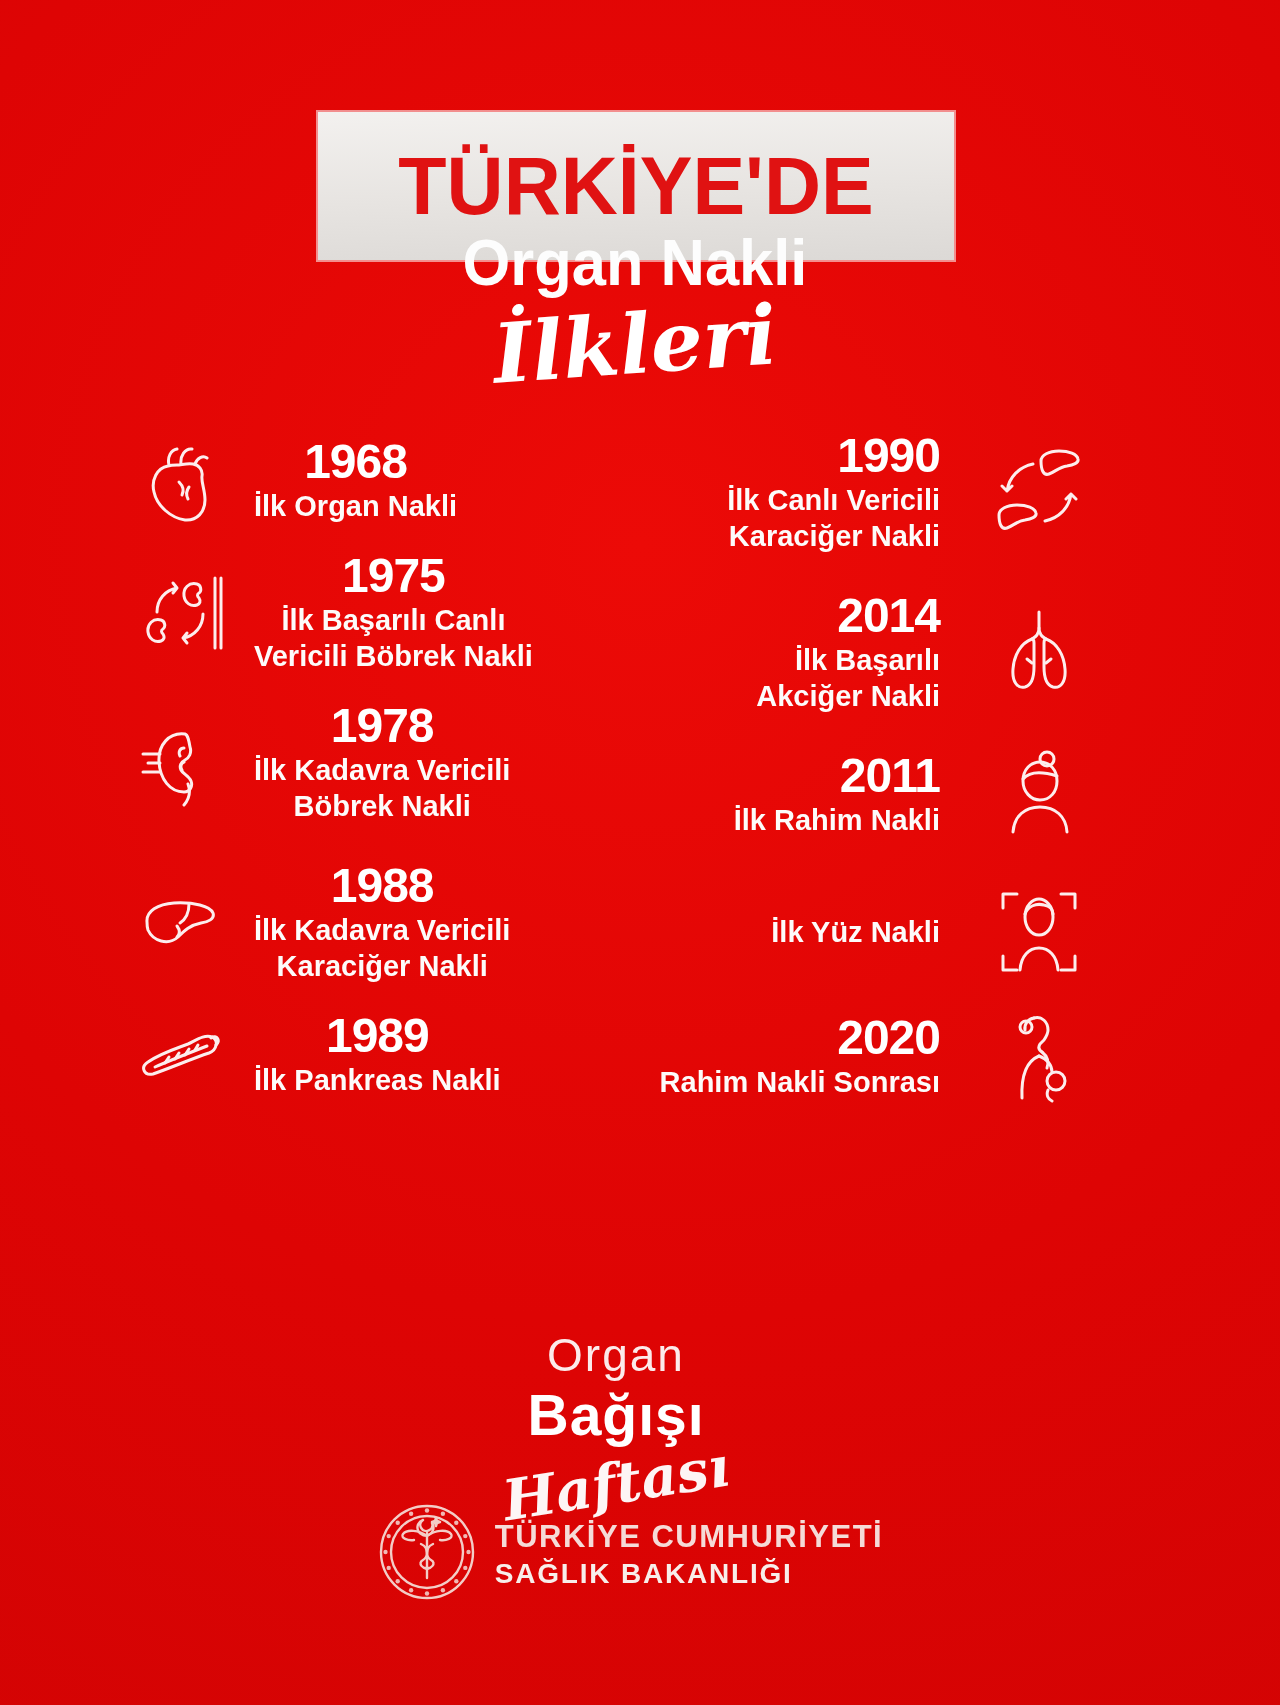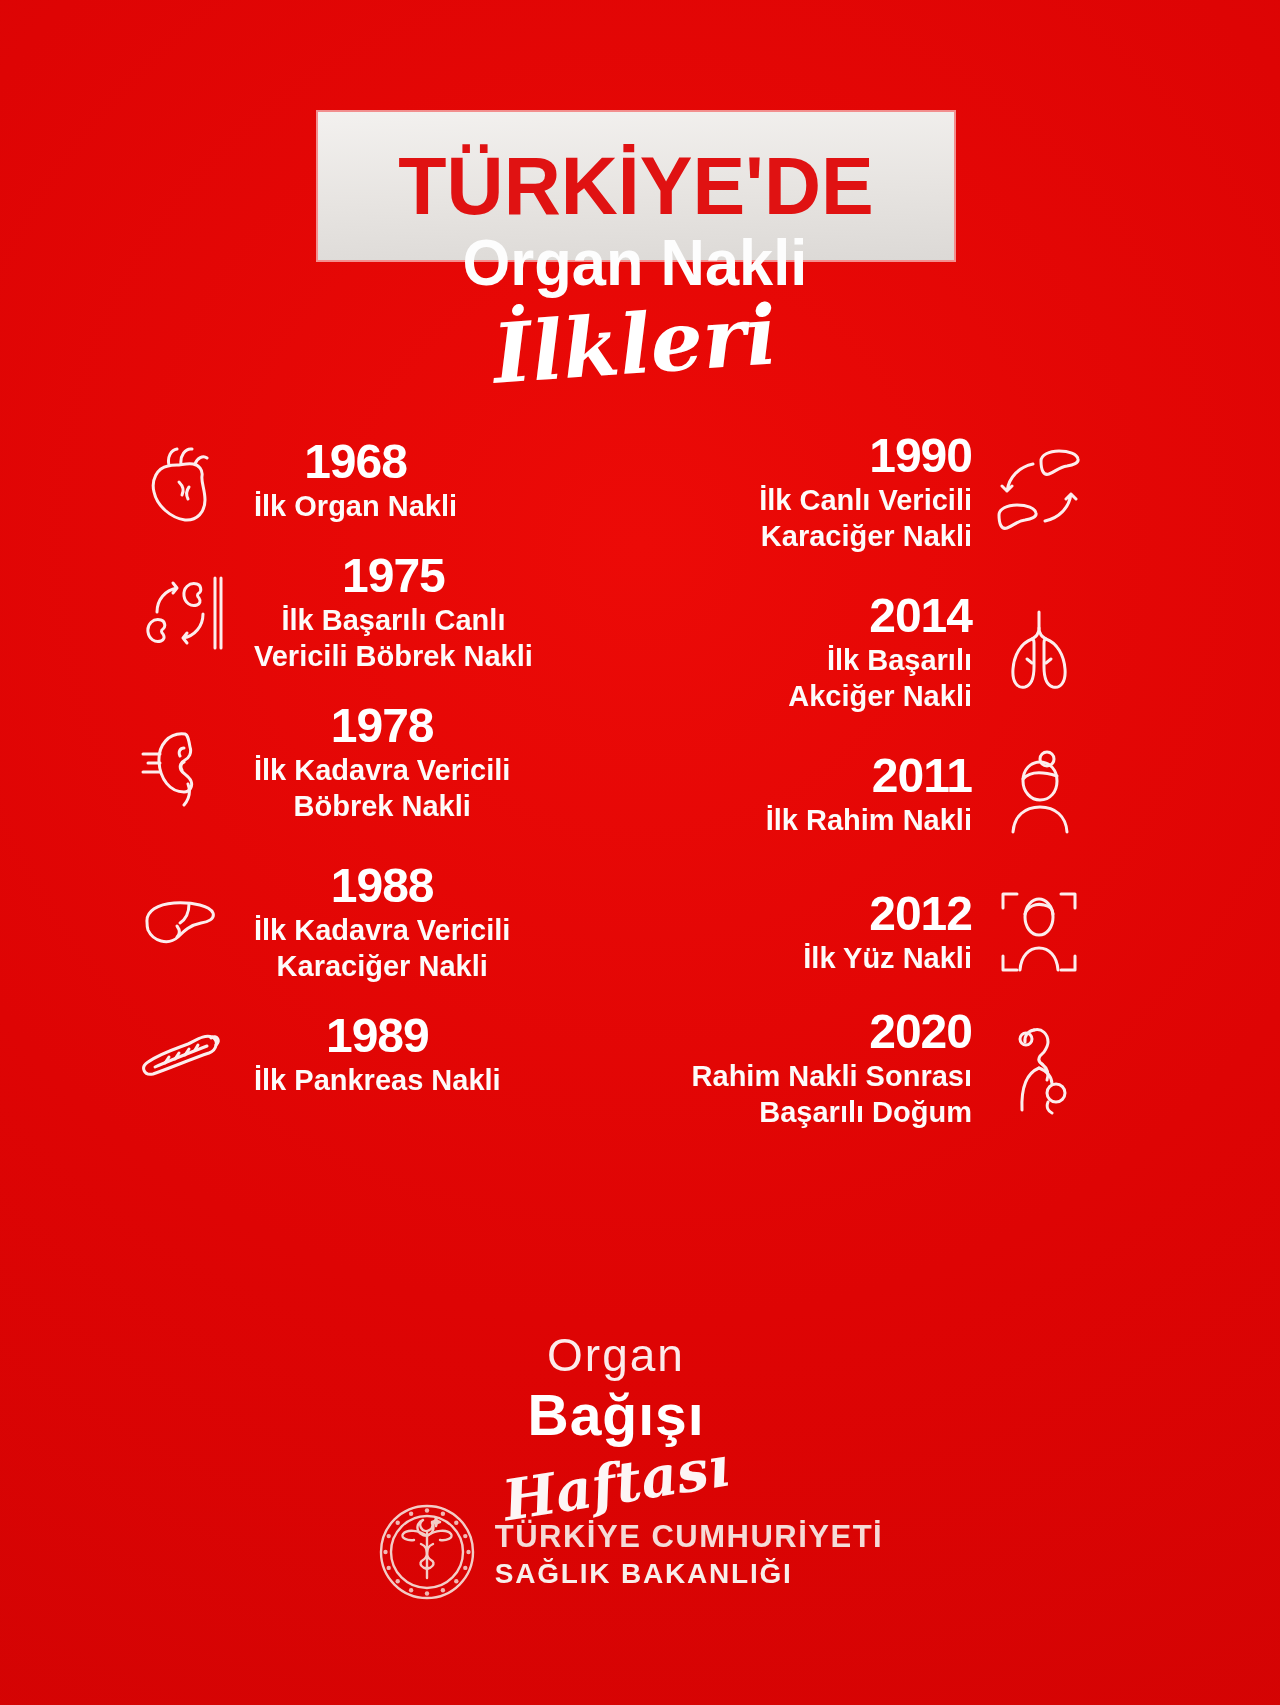--- a/index.html
+++ b/index.html
@@ -32,21 +32,21 @@
     font-size:82px; font-weight:bold; color:#fff;
     transform:rotate(-4deg);
   }
   
   .row{position:absolute; display:flex; align-items:center;}
   .row .txt{display:flex; flex-direction:column;}
   .year{font-size:48px; font-weight:bold; line-height:52px; letter-spacing:-1px;}
   .desc{font-size:29px; font-weight:bold; line-height:36px; letter-spacing:0px; color:#fdfbfa;}
   .row.left{left:130px; width:500px; gap:22px;}
   .row.left .txt{text-align:center;}
-  .row.right{left:598px; width:492px; gap:16px;}
+  .row.right{left:598px; width:492px; gap:48px;}
   .row.right .txt{flex:1; text-align:right;}
   .icon{flex:0 0 auto; width:102px; display:flex; align-items:center; justify-content:center;}
   .icon svg{stroke:#ffffff; fill:none; stroke-width:3; stroke-linecap:round; stroke-linejoin:round; opacity:.93;}
   
   .r-l0{top:430px;} .r-l1{top:550px;} .r-l2{top:700px;} .r-l3{top:852px;margin-top:8px;} .r-l4{top:1004px;}
   .r-r0{top:430px;} .r-r1{top:590px;} .r-r2{top:744px;} .r-r3{top:882px;} .r-r4{top:1006px;}
   
   .campaign{position:absolute; left:0; right:48px; top:1328px; text-align:center;}
   .campaign .w1{font-size:46px; font-weight:400; letter-spacing:2px; color:#ffffff; opacity:.92;}
   .campaign .w2{font-size:57px; font-weight:bold; letter-spacing:1px; margin-top:0px;}
@@ -199,39 +199,37 @@
         <circle cx="58" cy="15" r="7"></circle>
         <path d="M34 37 C34 25 42 18 51 18 C61 18 68 26 68 37 C68 48 61 56 51 56 C42 56 34 48 34 37 Z"></path>
         <path d="M34 35 C40 28 52 27 68 32"></path>
         <path d="M24 88 C25 72 36 63 51 63 C66 63 77 72 78 88"></path>
       </svg>
     </span>
   </div>
 
   <div class="row right r-r3">
     <div class="txt">
-      <div class="year">2012</div>
       <div class="desc">İlk Yüz Nakli</div>
       <div class="desc"></div>
     </div>
     <span class="icon">
       <svg width="100" height="100" viewBox="0 0 100 100">
         <path d="M28 12 H14 V26 M72 12 H86 V26 M14 74 V88 H28 M86 74 V88 H72"></path>
         <path d="M36 35 C36 23 44 17 50 17 C56 17 64 23 64 35 C64 45 58 53 50 53 C42 53 36 45 36 35 Z"></path>
         <path d="M36 32 C39 24 47 21 55 23 C61 24 64 28 64 32"></path>
         <path d="M31 88 C32 74 40 66 50 66 C60 66 68 74 69 88"></path>
       </svg>
     </span>
   </div>
 
   <div class="row right r-r4">
     <div class="txt">
       <div class="year">2020</div>
       <div class="desc">Rahim Nakli Sonrası</div>
-      <div class="desc">Başarılı Doğum</div>
     </div>
     <span class="icon">
       <svg width="100" height="100" viewBox="0 0 100 100">
         <circle cx="37" cy="21" r="6"></circle>
         <path d="M45 12 C53 10 59 16 59 24 C59 28 57 31 55 34 L51 38 C49 41 50 44 53 46"></path>
         <path d="M45 12 C39 13 35 18 36 24"></path>
         <path d="M33 92 C32 69 38 55 50 50"></path>
         <path d="M50 50 C58 53 63 59 63 66"></path>
         <circle cx="67" cy="75" r="9"></circle>
         <path d="M53 46 C58 50 60 56 58 62"></path>

